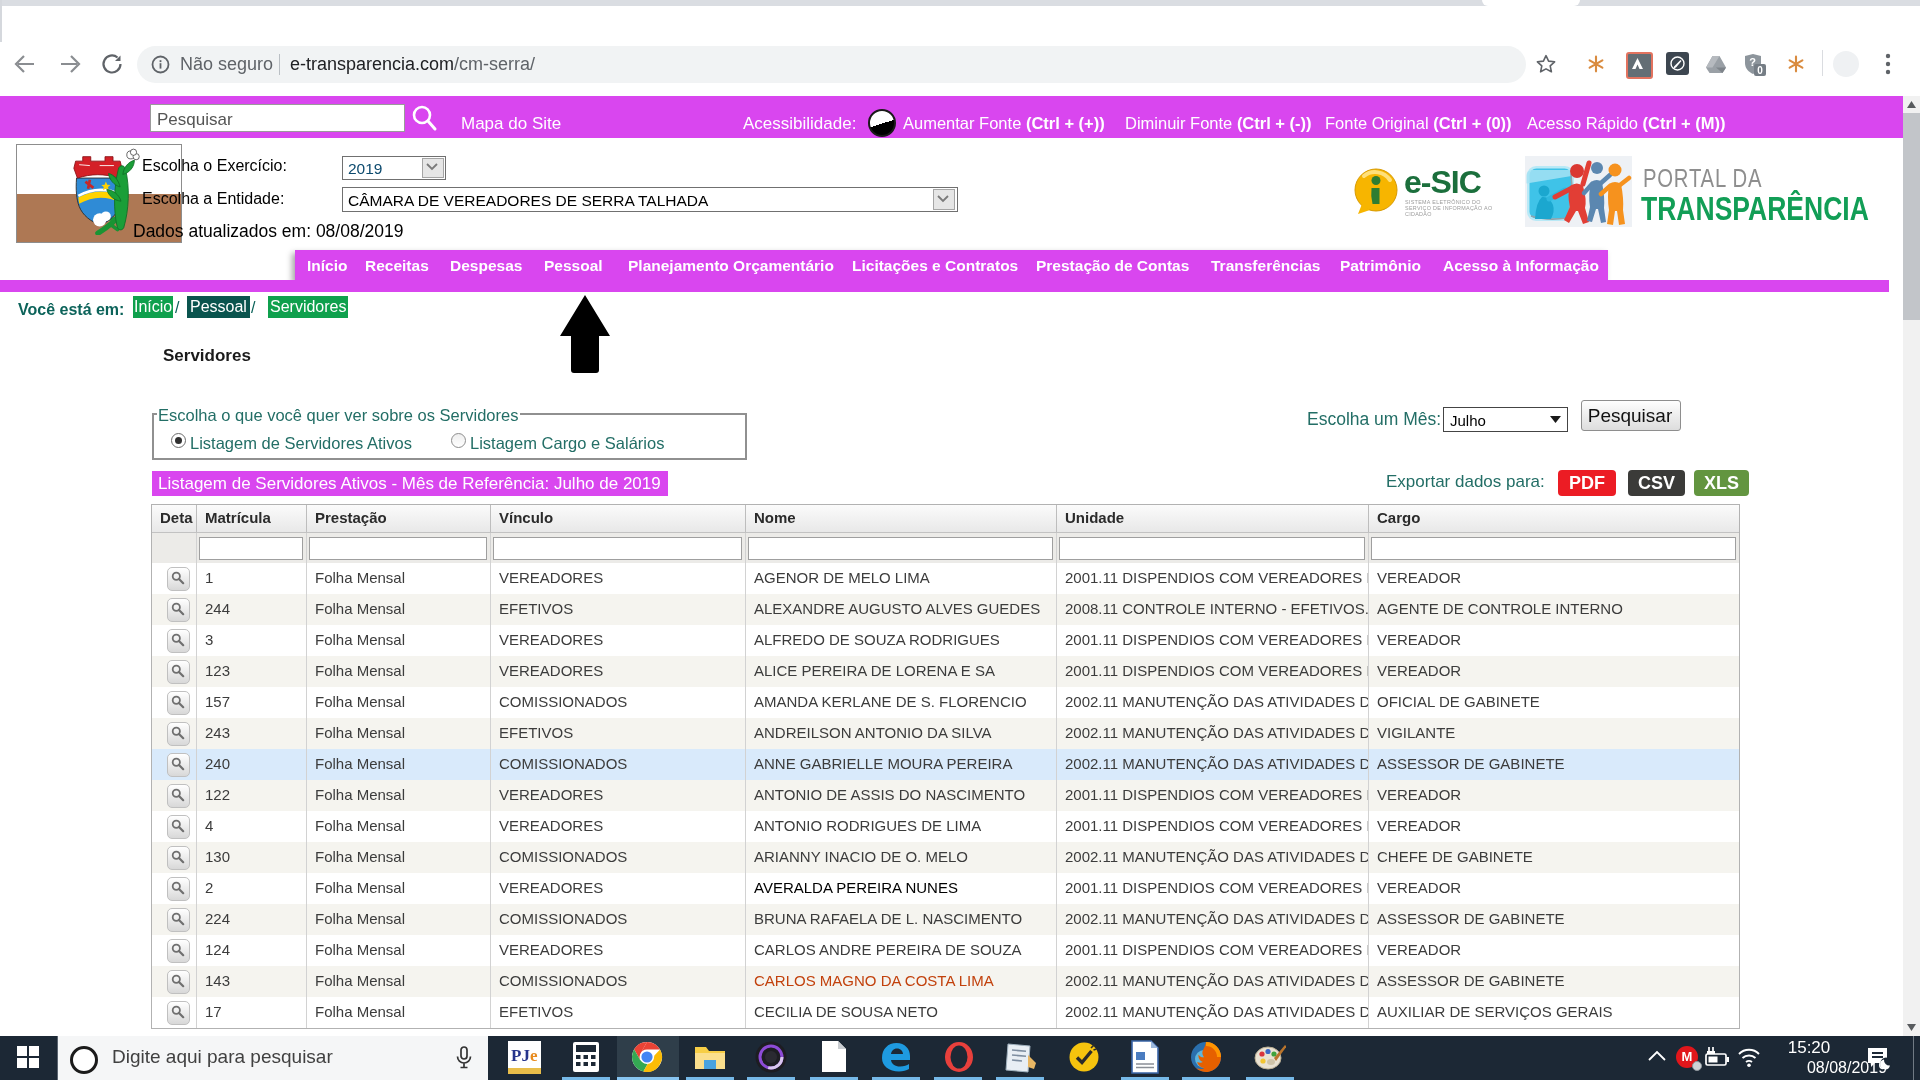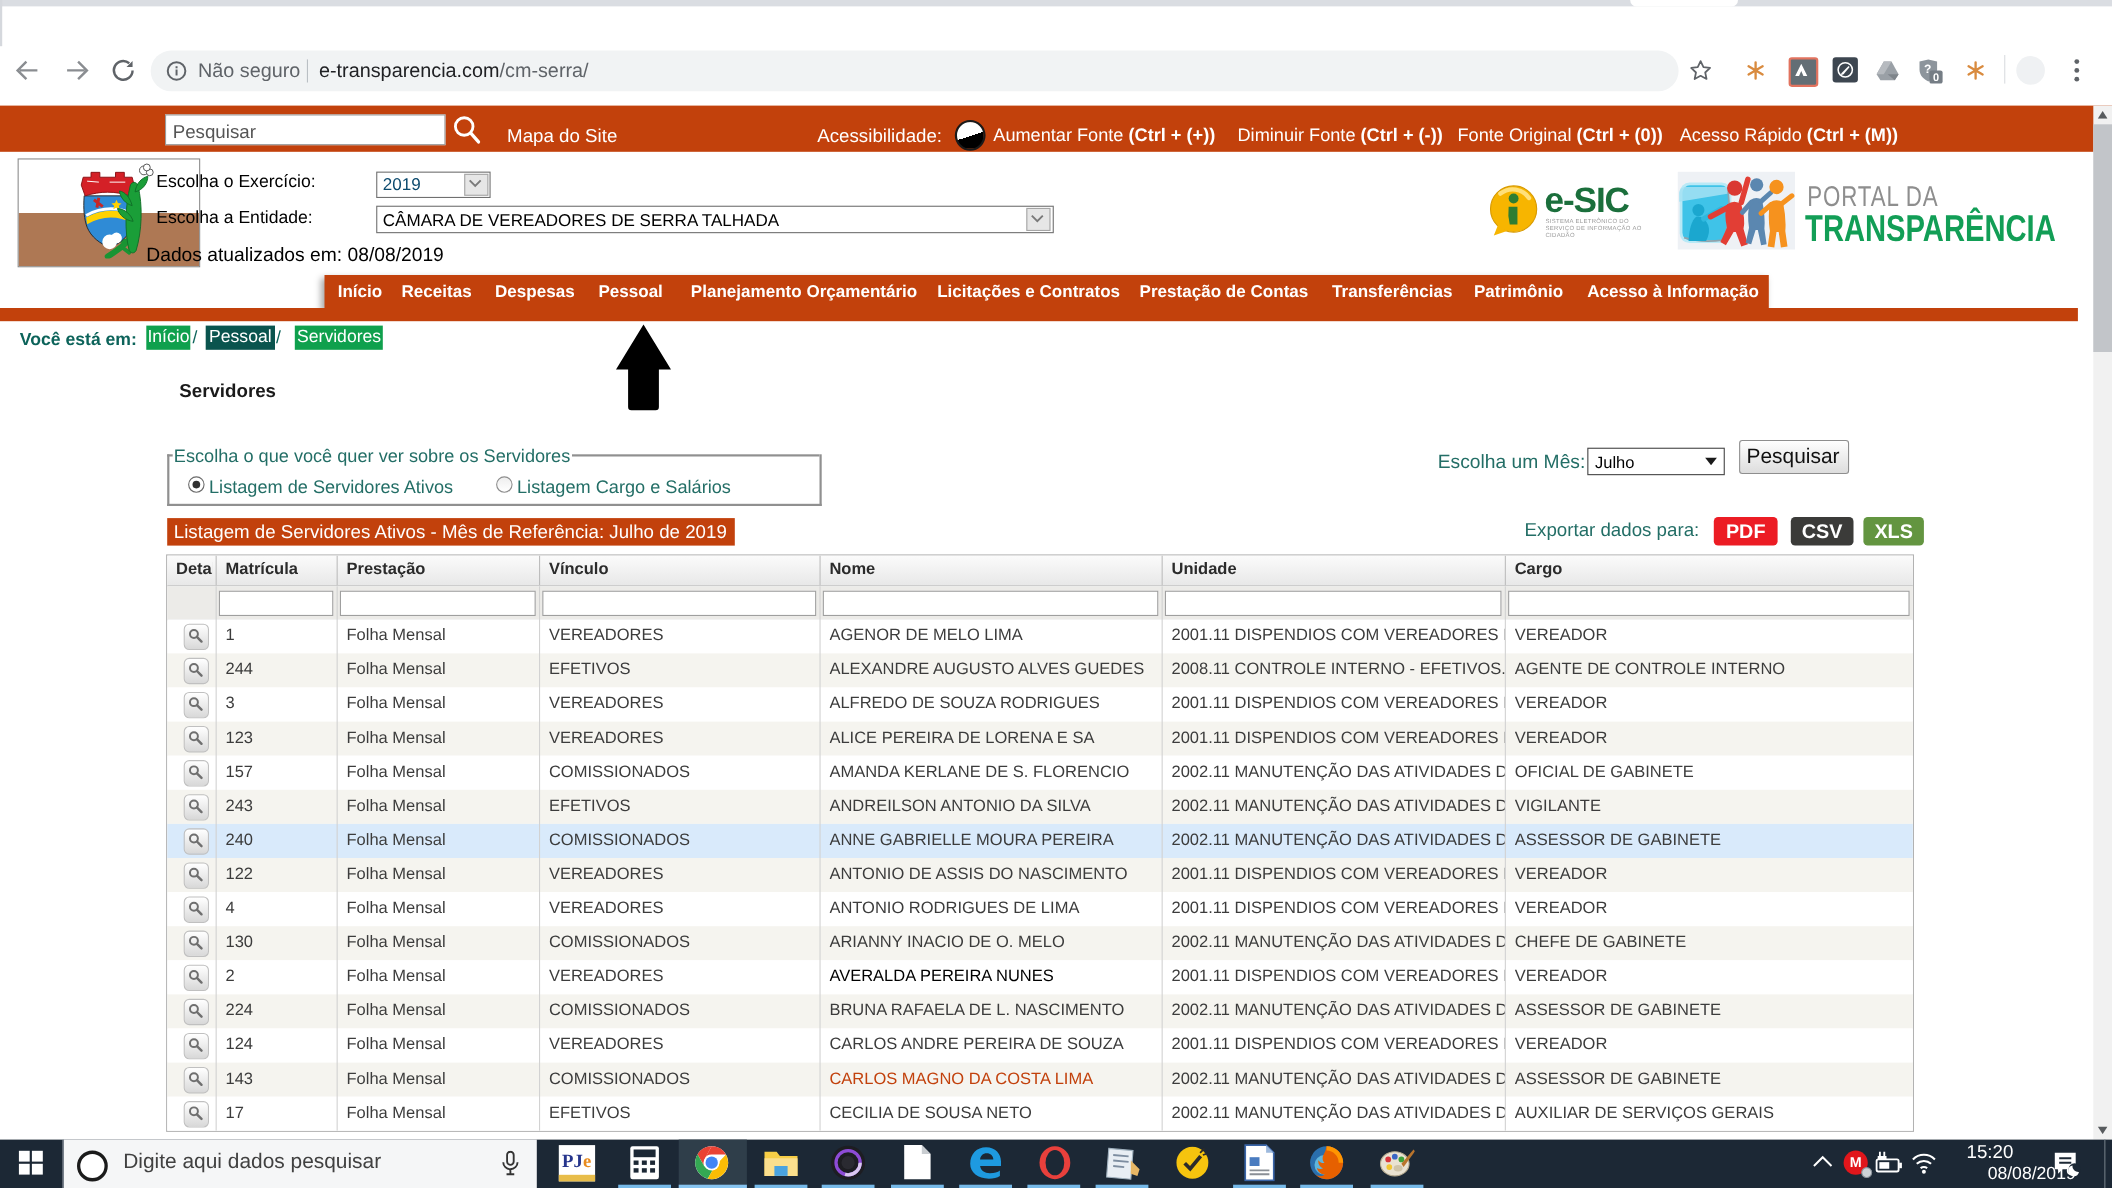--- a/index.html
+++ b/index.html
@@ -1,18 +1,18 @@
 <!DOCTYPE html>
 <html lang="pt"><head>
 <meta charset="utf-8">
 <style>
 html,body{margin:0;padding:0;width:1920px;height:1080px;overflow:hidden;background:#fff;
 font-family:"Liberation Sans",sans-serif;}
 .abs{position:absolute;}
-.grn{background:#c2410c;}
+.grn{background:#d946ef;}
 .wt{color:#fff;}
 svg{display:block;}
 </style>
 </head>
 <body>
 <div class="abs" style="left:0;top:0;width:1920px;height:1080px;">
 
 <div class="abs" style="left:0;top:0;width:1920px;height:6px;background:#dadde2;"></div>
 <div class="abs" style="left:1482px;top:0;width:98px;height:6px;background:#fff;border-radius:0 0 8px 8px;"></div>
 <div class="abs" style="left:0;top:6px;width:1920px;height:90px;background:#fff;"></div>
@@ -448,21 +448,21 @@
 
 <div class="abs" style="left:0;top:1036px;width:1920px;height:44px;background:#1c2835;"></div>
 <svg class="abs" style="left:17px;top:1046px;" width="22" height="22" viewBox="0 0 22 22">
  <rect x="0" y="0" width="10" height="10" fill="#fff"></rect>
       <rect x="12" y="0" width="10" height="10" fill="#fff"></rect>
  <rect x="0" y="12" width="10" height="10" fill="#fff"></rect>
       <rect x="12" y="12" width="10" height="10" fill="#fff"></rect>
 </svg>
 <div class="abs" style="left:57px;top:1036px;width:430px;height:44px;background:#f5f6f7;border-left:1px solid #5a6470;"></div>
 <div class="abs" style="left:70px;top:1046px;width:22px;height:22px;border-radius:50%;border:3px solid #1b1b1b;background:#fff;"></div>
-<div class="abs" style="left:112px;top:1046px;font-size:19px;color:#414141;">Digite aqui dados pesquisar</div>
+<div class="abs" style="left:112px;top:1046px;font-size:19px;color:#414141;">Digite aqui para pesquisar</div>
 <svg class="abs" style="left:455px;top:1046px;" width="18" height="24" viewBox="0 0 18 24">
  <rect x="6" y="1" width="6" height="12" rx="3" fill="none" stroke="#333" stroke-width="1.7"></rect>
  <path d="M2.5 10.5a6.5 6.5 0 0 0 13 0 M9 17.5v4 M5.5 21.5h7" fill="none" stroke="#333" stroke-width="1.7"></path>
 </svg>
 
 <div class="abs" style="left:617px;top:1036px;width:62px;height:44px;background:#2f3e4a;"></div>
 
 <div class="abs" style="left:562px;top:1077px;width:48px;height:3px;background:#76b9e8;"></div>
 <div class="abs" style="left:617px;top:1077px;width:62px;height:3px;background:#87c4f0;"></div>
 <div class="abs" style="left:686px;top:1077px;width:48px;height:3px;background:#76b9e8;"></div>

